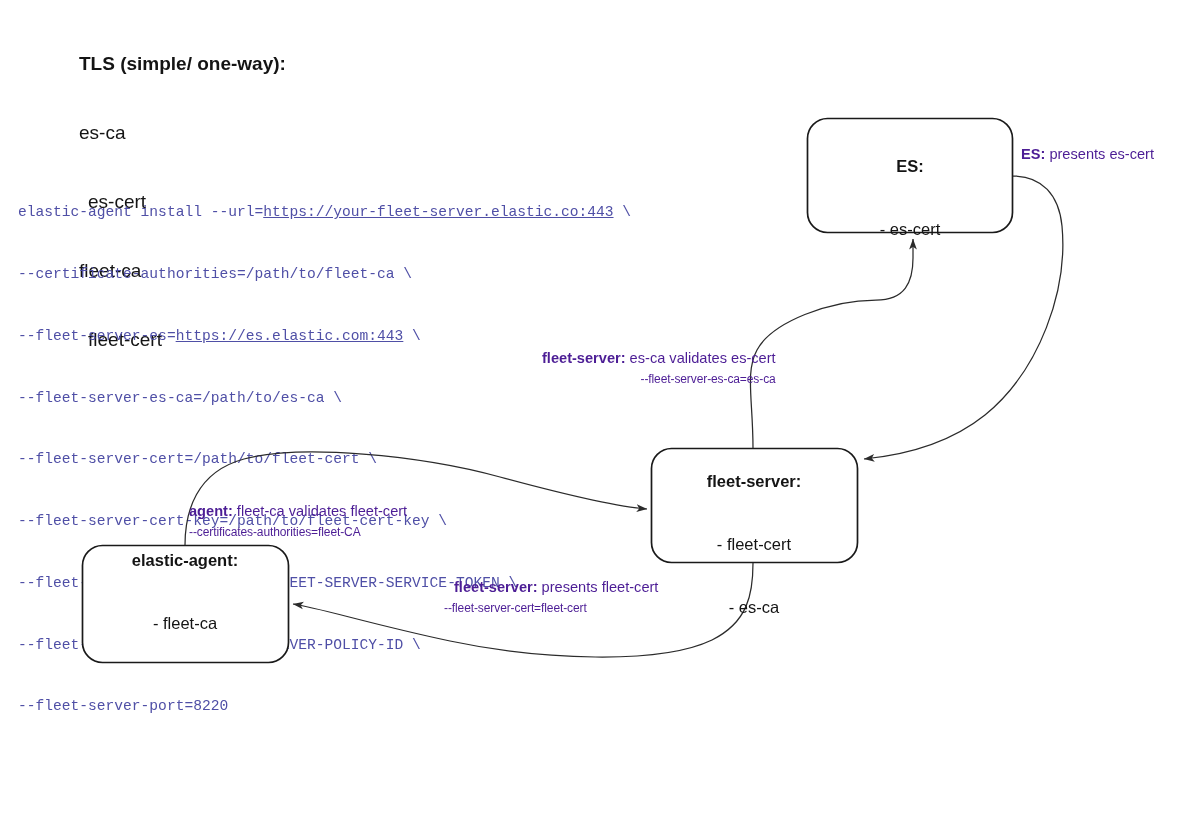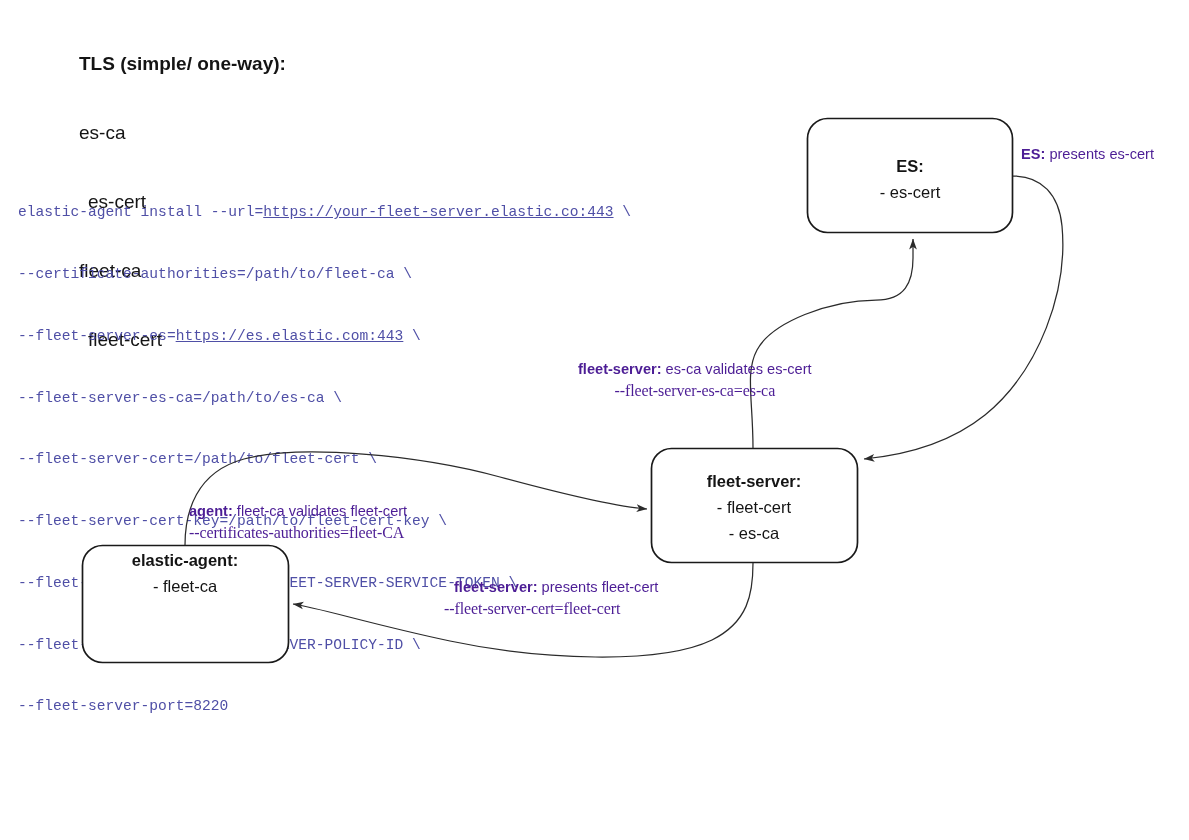--- a/index.html
+++ b/index.html
@@ -81,42 +81,43 @@
     pointer-events: none;
   }
   .node-label .n-title {
     display: block;
     font-weight: bold;
     font-size: 16.5px;
   }
   .node-label .n-item {
     display: block;
     font-size: 16.5px;
+    margin-top: 37px;
   }
 
   
   .edge-label {
     position: absolute;
     font-family: "Liberation Sans", sans-serif;
     font-size: 14.6px;
     color: #4c1d95;
     line-height: 21px;
     white-space: nowrap;
   }
   .edge-label .el-strong { font-weight: bold; }
   .edge-label .el-mono {
     display: block;
-    font-family: Liberation Serif, serif;
-    font-size: 16px;
+    font-family: Liberation Sans, sans-serif;
+    font-size: 12px;
     letter-spacing: -0.1px;
   }
   .edge-label .el-row1 { display: block; }
 
   #label-es-presents { left: 1021px; top: 144px; }
-  #label-fs-validates { left: 542px; top: 359px; text-align: center; margin-left: 36px; }
+  #label-fs-validates { left: 542px; top: 348px; text-align: right; }
   #label-agent-validates { left: 189px; top: 501px; }
   #label-fs-presents { left: 444px; top: 577px; }
   #label-agent-validates .el-row1 { }
   #label-fs-presents .el-row1 { padding-left: 10px; }
 </style>
 </head>
 <body>
 
 <div id="legend">
   <span class="legend-title">TLS (simple/ one-way):</span>

